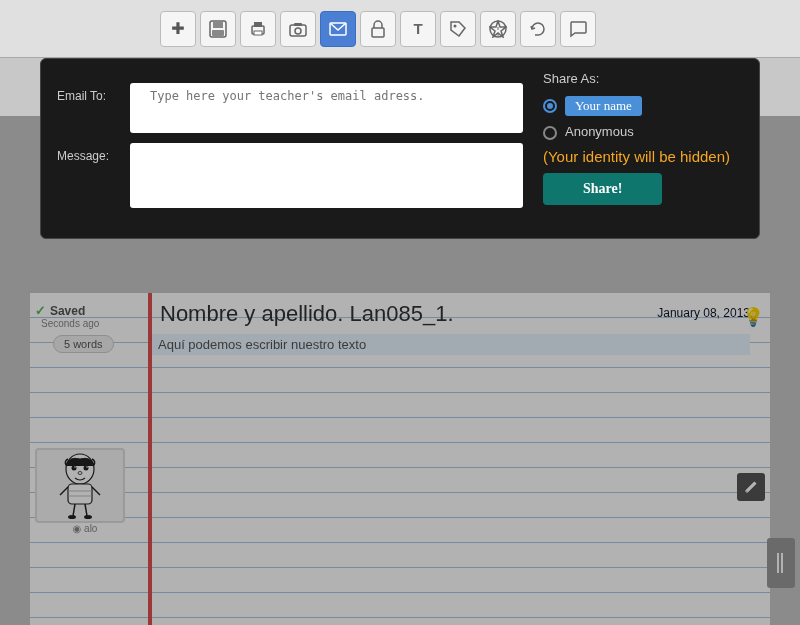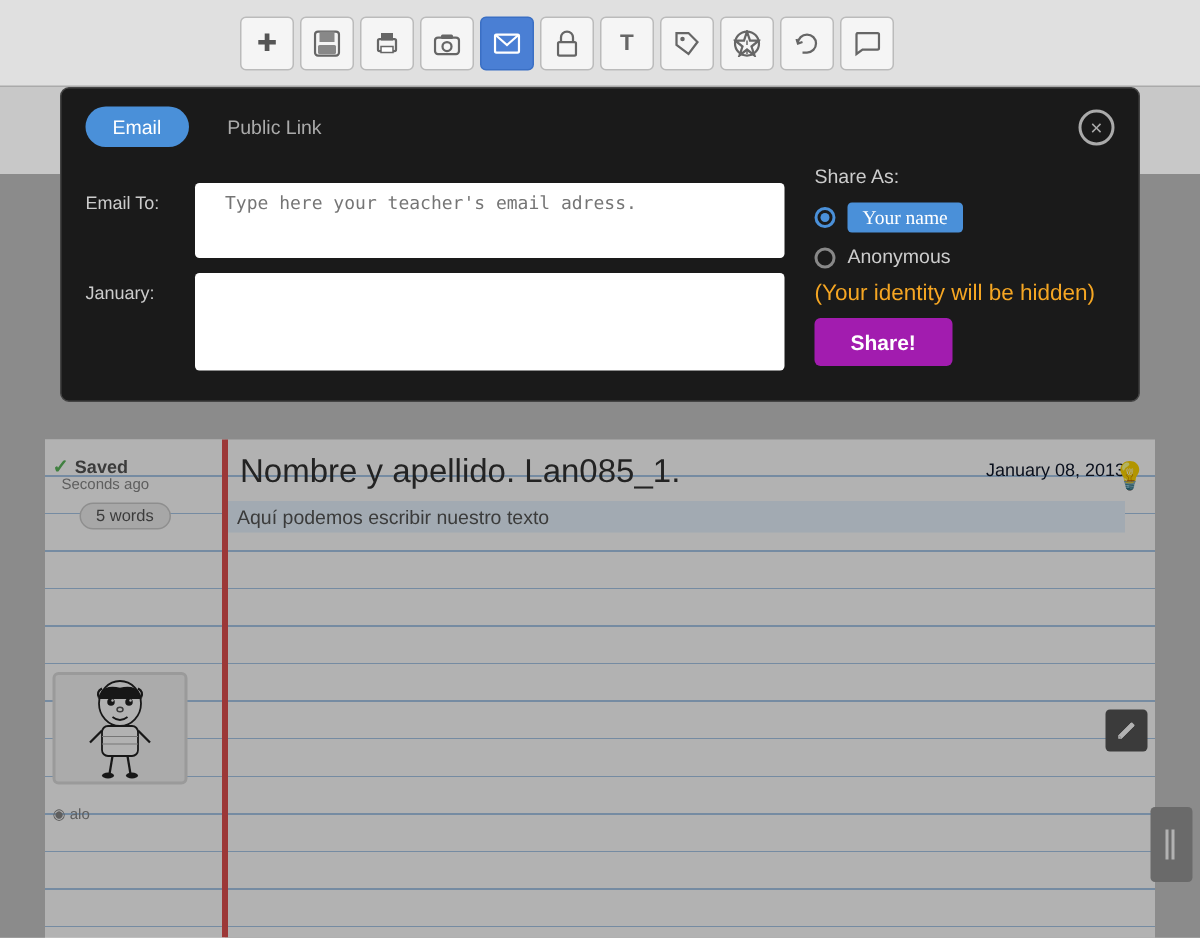--- a/index.html
+++ b/index.html
@@ -356,30 +356,31 @@
       color: #ccc;
       font-size: 13px;
       text-align: center;
     }
     .hidden-note {
       color: #f5a623;
       font-size: 15px;
     }
 
     .share-btn {
-      background: #a21caf;
+      background: #0f766e;
       color: white;
       border: none;
       border-radius: 4px;
-      padding: 8px 24px;
+      padding: 8px 40px;
       font-size: 14px;
       font-weight: bold;
       cursor: pointer;
       margin-top: 8px;
       display: block;
+      font-family: Liberation Serif, serif;
     }
   </style>
 </head>
 <body>
 
 <div class="toolbar">
   <div class="toolbar-btn">✚</div>
   <div class="toolbar-btn">
     <svg width="18" height="18" viewBox="0 0 18 18" fill="none">
       <rect x="1" y="1" width="16" height="16" rx="2" fill="none" stroke="#666" stroke-width="1.5"></rect>
@@ -483,21 +484,21 @@
         <line x1="28" y1="36" x2="20" y2="44" stroke="#222" stroke-width="1.5"></line>
         <line x1="52" y1="36" x2="60" y2="44" stroke="#222" stroke-width="1.5"></line>
 
         <line x1="35" y1="53" x2="33" y2="65" stroke="#222" stroke-width="1.5"></line>
         <line x1="45" y1="53" x2="47" y2="65" stroke="#222" stroke-width="1.5"></line>
 
         <ellipse cx="32" cy="66" rx="4" ry="2" fill="#222"></ellipse>
         <ellipse cx="48" cy="66" rx="4" ry="2" fill="#222"></ellipse>
       </svg>
     </div>
-    <div style="font-size:10px; color:#888; margin-top:14px;">◉ alo</div>
+    <div style="text-align:center; font-size:10px; color:#888; margin-top:0;">◉ alo</div>
   </div>
 
   <div class="note-title">Nombre y apellido. Lan085_1.</div>
   <div class="note-date">January 08, 2013</div>
 
   <div class="note-content">Aquí podemos escribir nuestro texto</div>
 
   <div class="bulb-icon">💡</div>
 
   <div class="pencil-right">
@@ -511,35 +512,30 @@
   <div class="bookmark-right">
     <svg width="14" height="24" viewBox="0 0 14 24" fill="none">
       <line x1="4" y1="2" x2="4" y2="22" stroke="white" stroke-width="2"></line>
       <line x1="8" y1="2" x2="8" y2="22" stroke="white" stroke-width="2"></line>
     </svg>
   </div>
 
   <div class="modal-overlay"></div>
 
   <div class="modal">
-    <div class="modal-tabs">
-      <div class="modal-tab active">Email</div>
-      <div class="modal-tab inactive">Public Link</div>
-      <div class="modal-close">×</div>
-    </div>
 
     <div class="modal-body">
 
       <div class="modal-left">
         <div class="form-row">
           <div class="form-label">Email To:</div>
           <textarea class="form-input email-input" placeholder="Type here your teacher's email adress." style=""></textarea>
         </div>
         <div class="form-row">
-          <div class="form-label">January:</div>
+          <div class="form-label">Message:</div>
           <textarea class="form-input message-input" style=""></textarea>
         </div>
       </div>
 
       <div class="modal-right">
         <div class="share-as-label">Share As:</div>
 
         <div class="share-option">
           <div class="radio-btn selected"></div>
           <span class="your-name-label">Your name</span>

